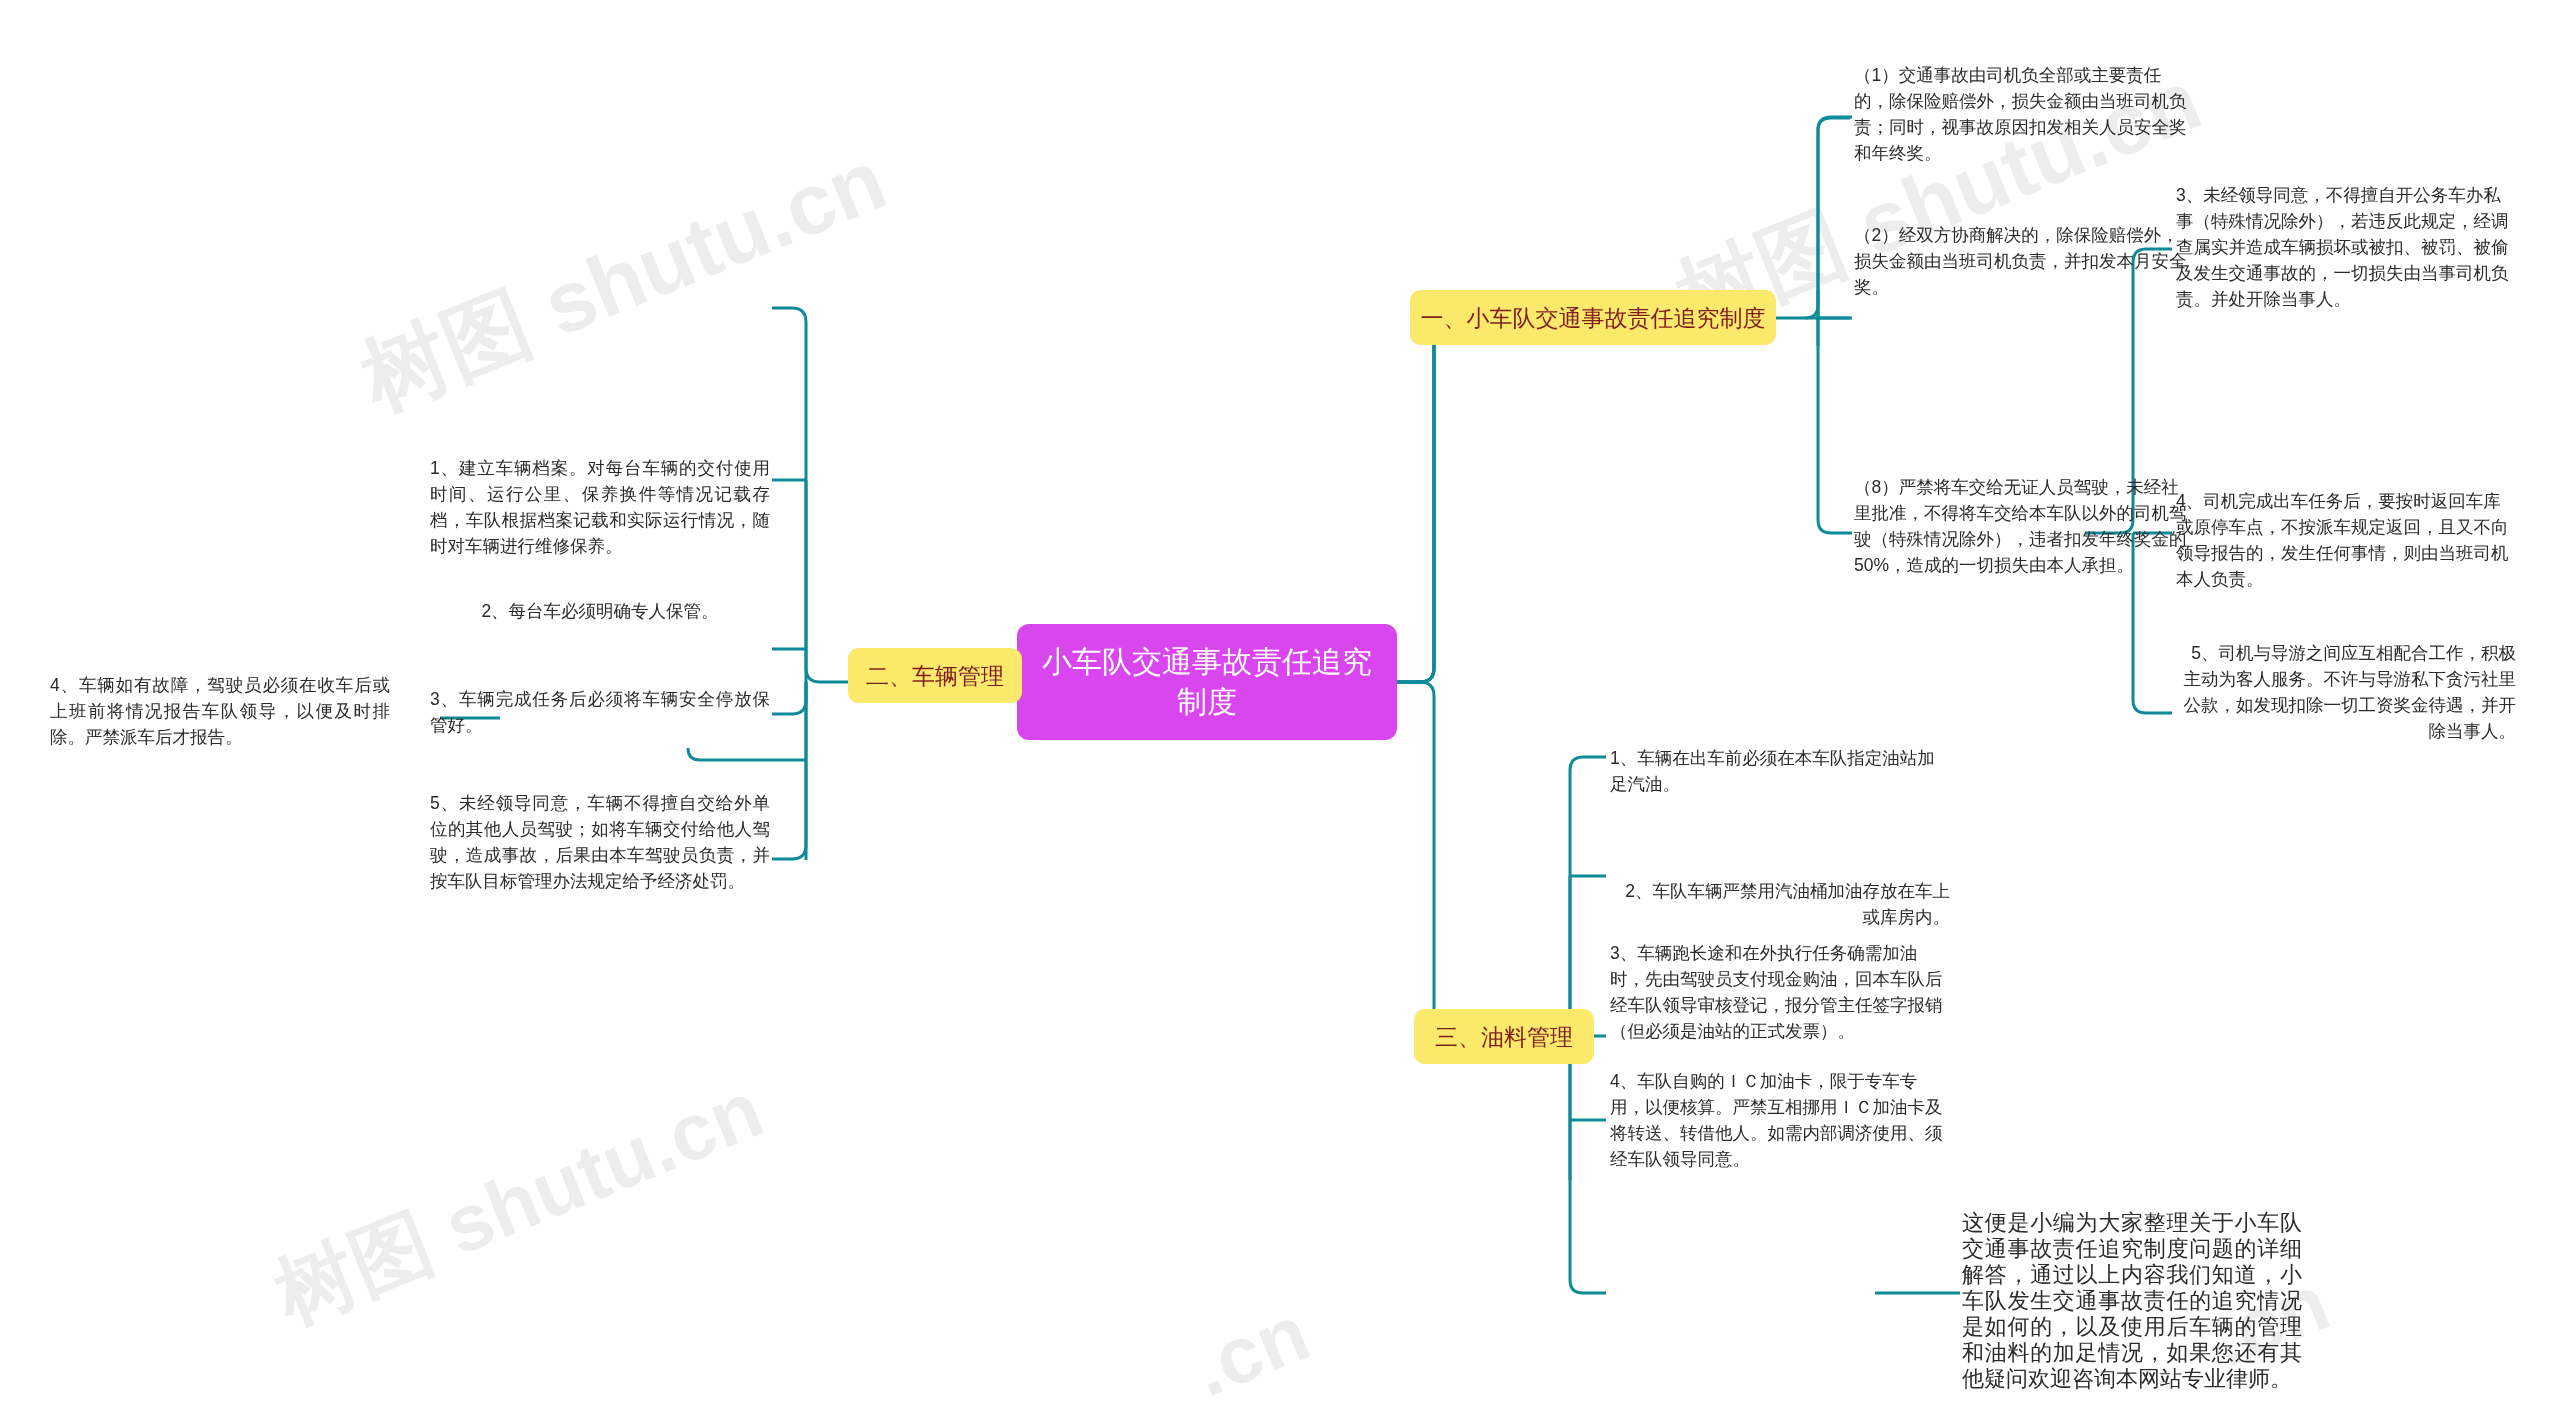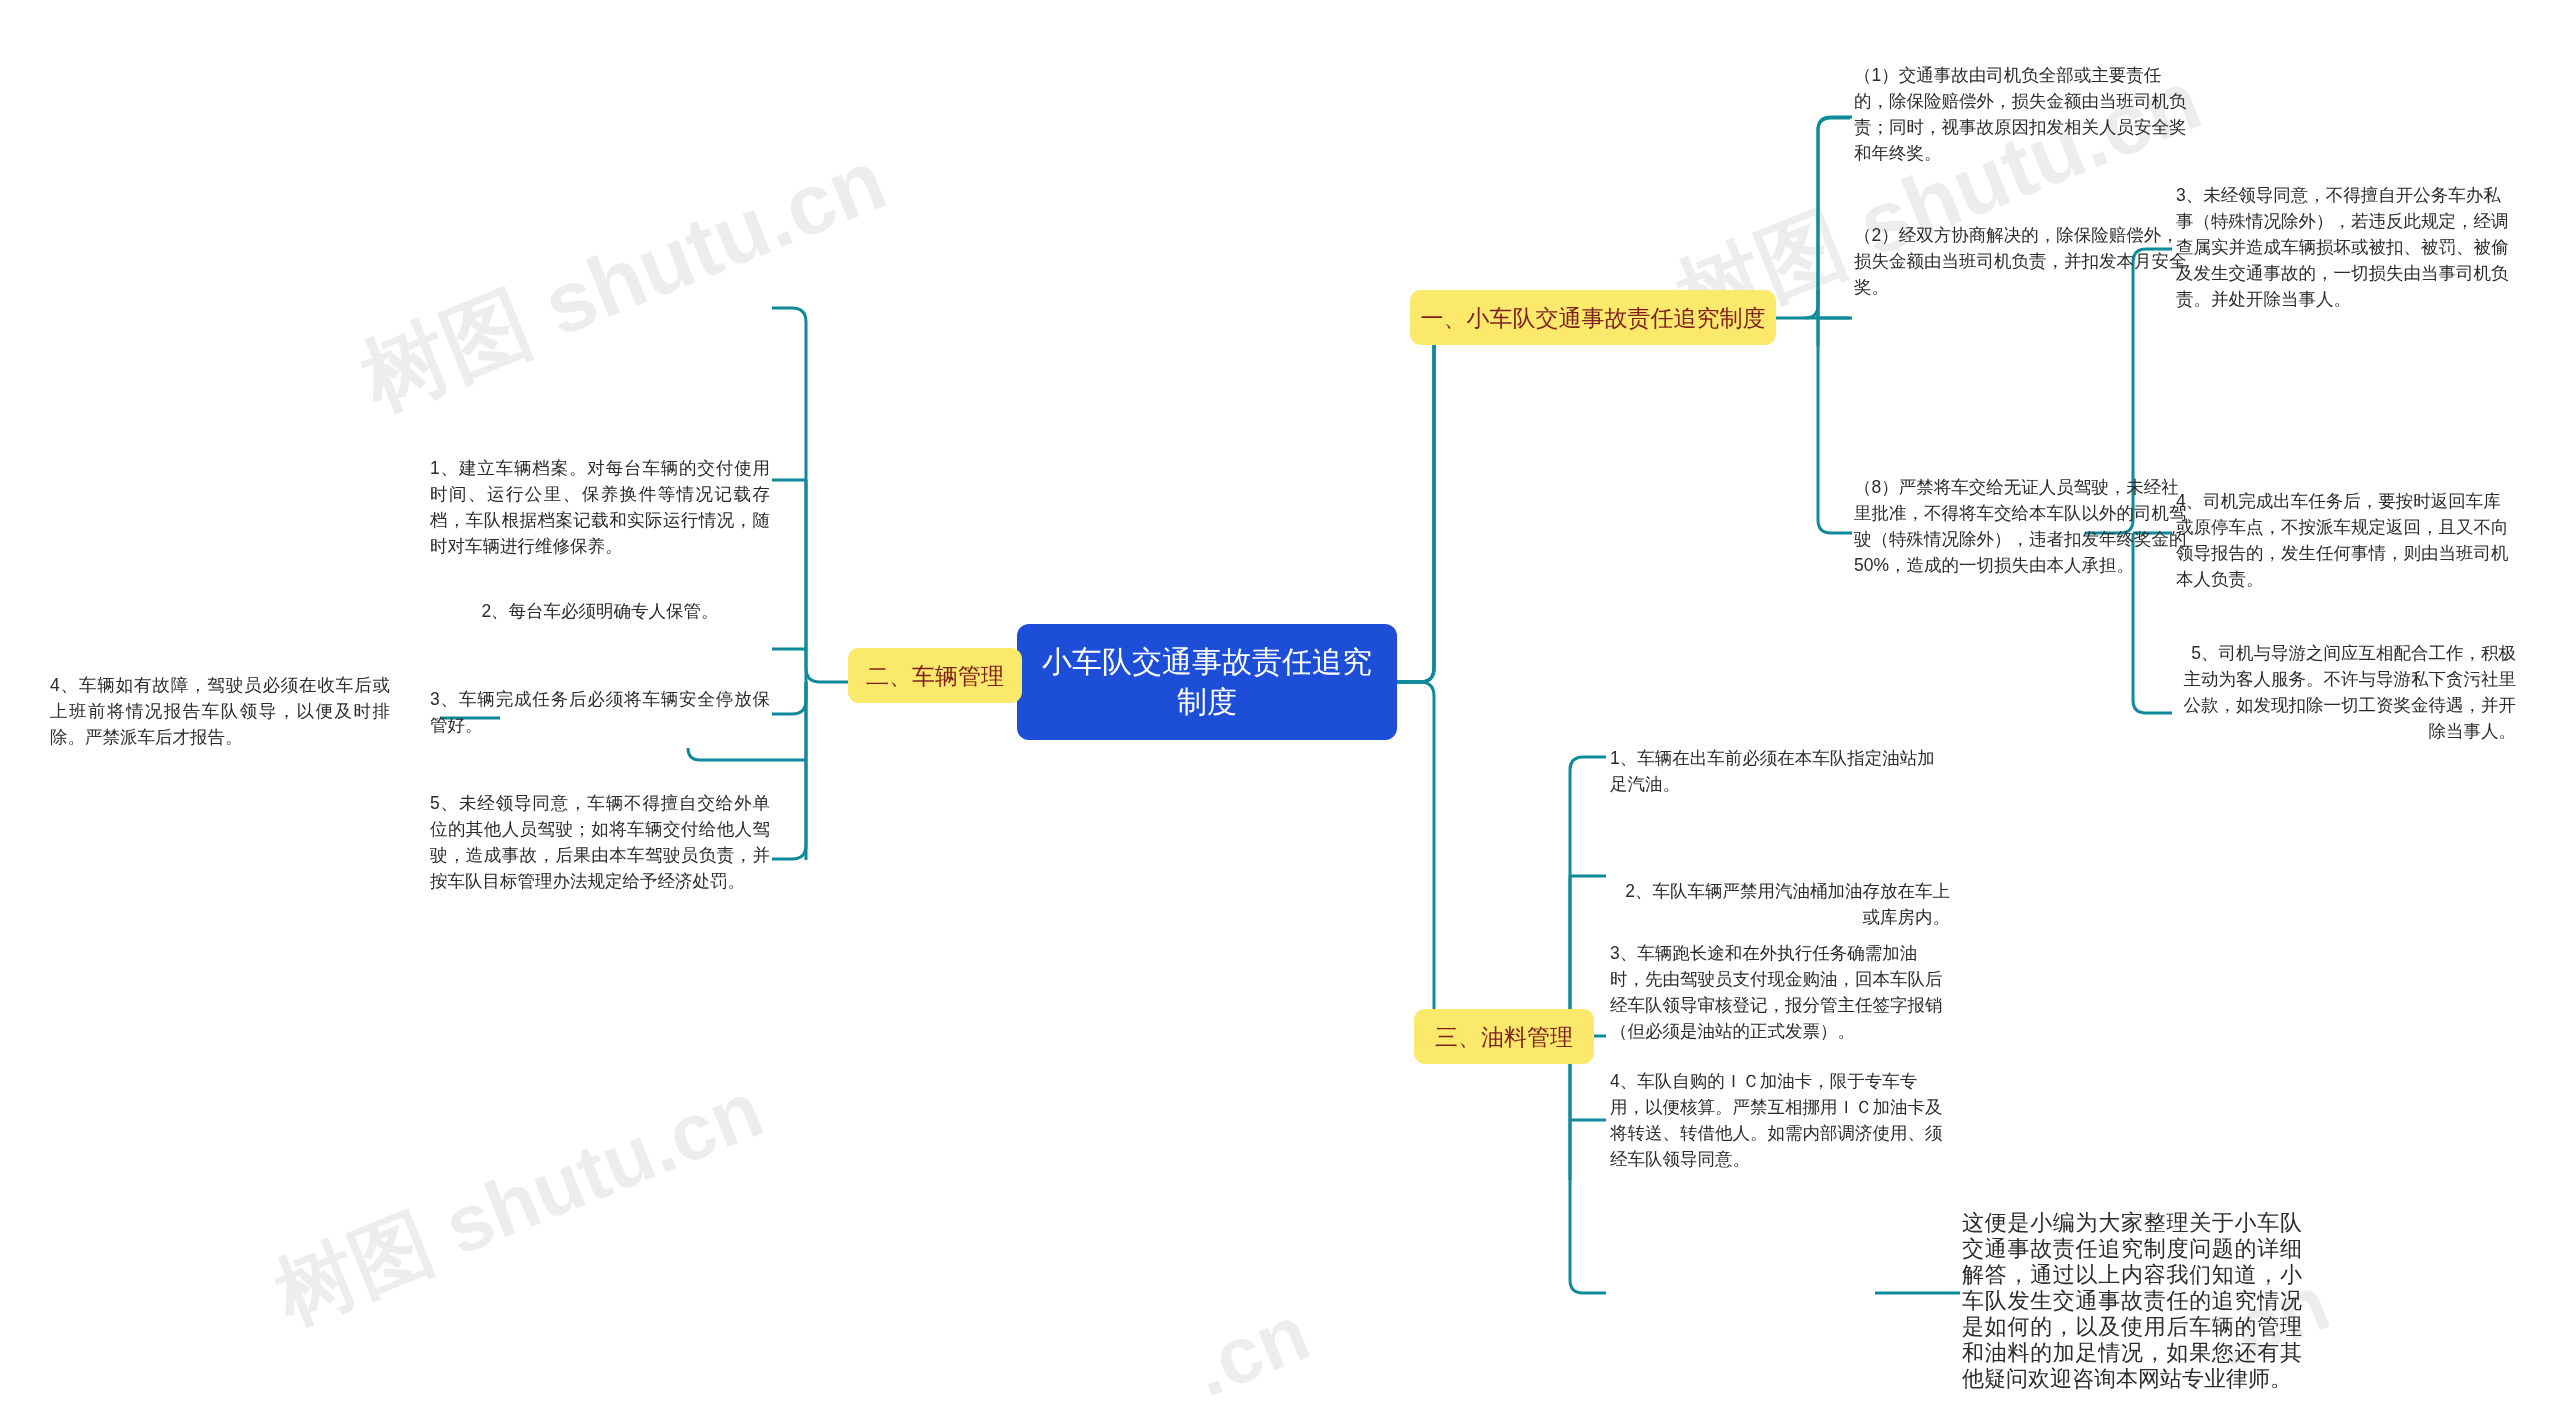--- a/index.html
+++ b/index.html
@@ -16,21 +16,21 @@
     position:absolute;color:rgba(0,0,0,0.07);
     font-family:"Liberation Sans","DejaVu Sans",sans-serif;
     font-weight:bold;white-space:nowrap;pointer-events:none;
     transform:rotate(-22deg);transform-origin:left top;
     user-select:none;
   }
 
   .node{position:absolute;box-sizing:border-box;}
 
   .root{
-    background:#1d4ed8;color:#ffffff;border-radius:12px;
+    background:#d946ef;color:#ffffff;border-radius:12px;
     font-size:30px;line-height:40px;font-weight:500;
     padding:16px 18px;text-align:center;
     display:flex;align-items:center;justify-content:center;
   }
 
   .branch{
     background:#fbe96b;color:#7f1d1d;border-radius:11px;
     font-size:23px;line-height:30px;padding:9px 16px;
     display:flex;align-items:center;justify-content:center;
     white-space:nowrap;

